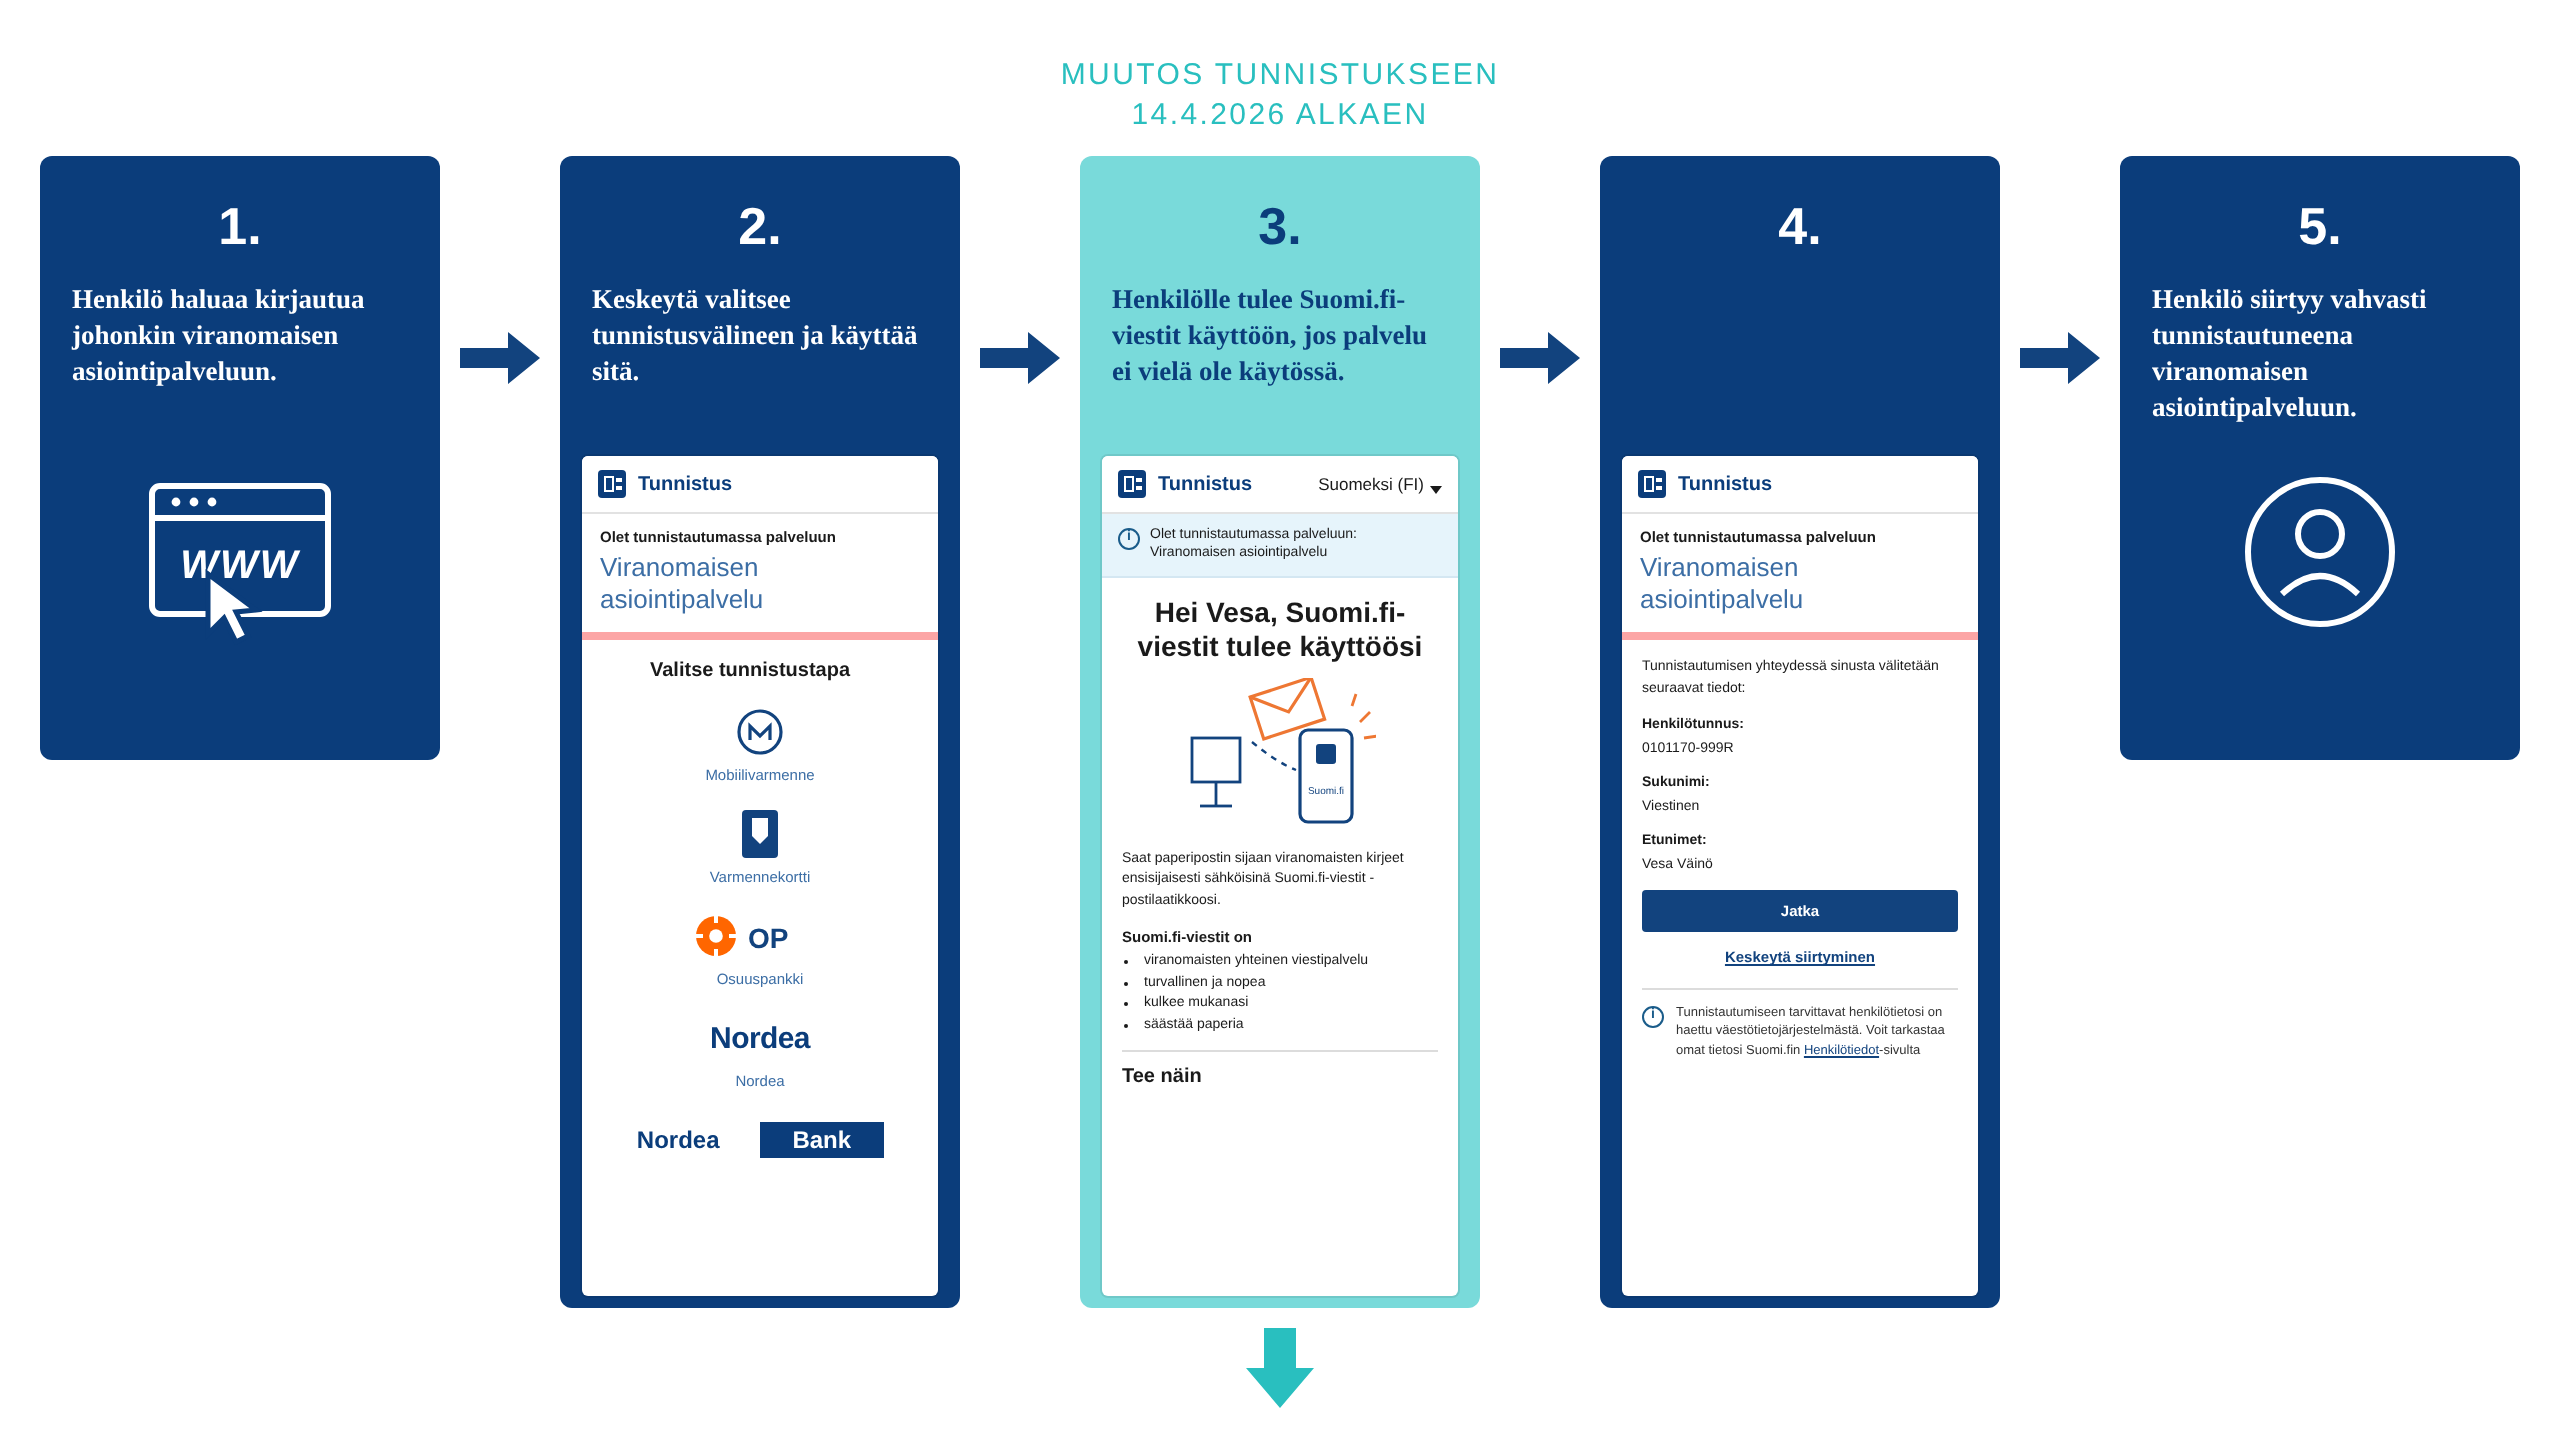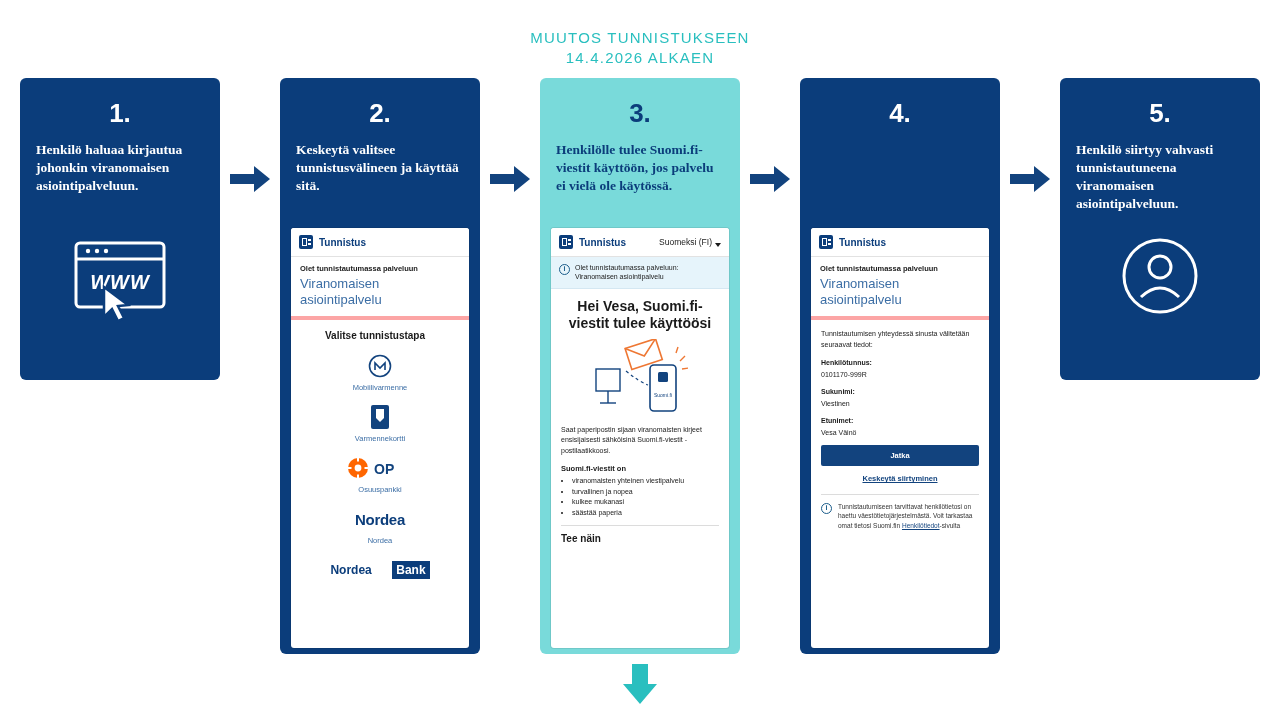--- a/index.html
+++ b/index.html
@@ -170,21 +170,21 @@
     color:#3c6ea5;
     margin-top:4px;
   }
   .bank-logo{height:26px;display:flex;align-items:center;justify-content:center;}
   .nordea-word{
     color:#0b3d7b;font-weight:bold;font-size:15px;letter-spacing:-0.3px;
   }
   .danske{
     display:inline-block;
     background:#0b3d7b;color:#fff;font-weight:bold;font-size:12px;
-    padding:2px 4px;
+    padding:2px 16px;
     margin-left:16px;
   }
   .danske-w{color:#0b3d7b;font-weight:bold;font-size:12px;}
   
   .info-bar{
     background:#e6f4fb;
     padding:6px 8px;
     display:flex;
     gap:5px;
     font-size:7px;

